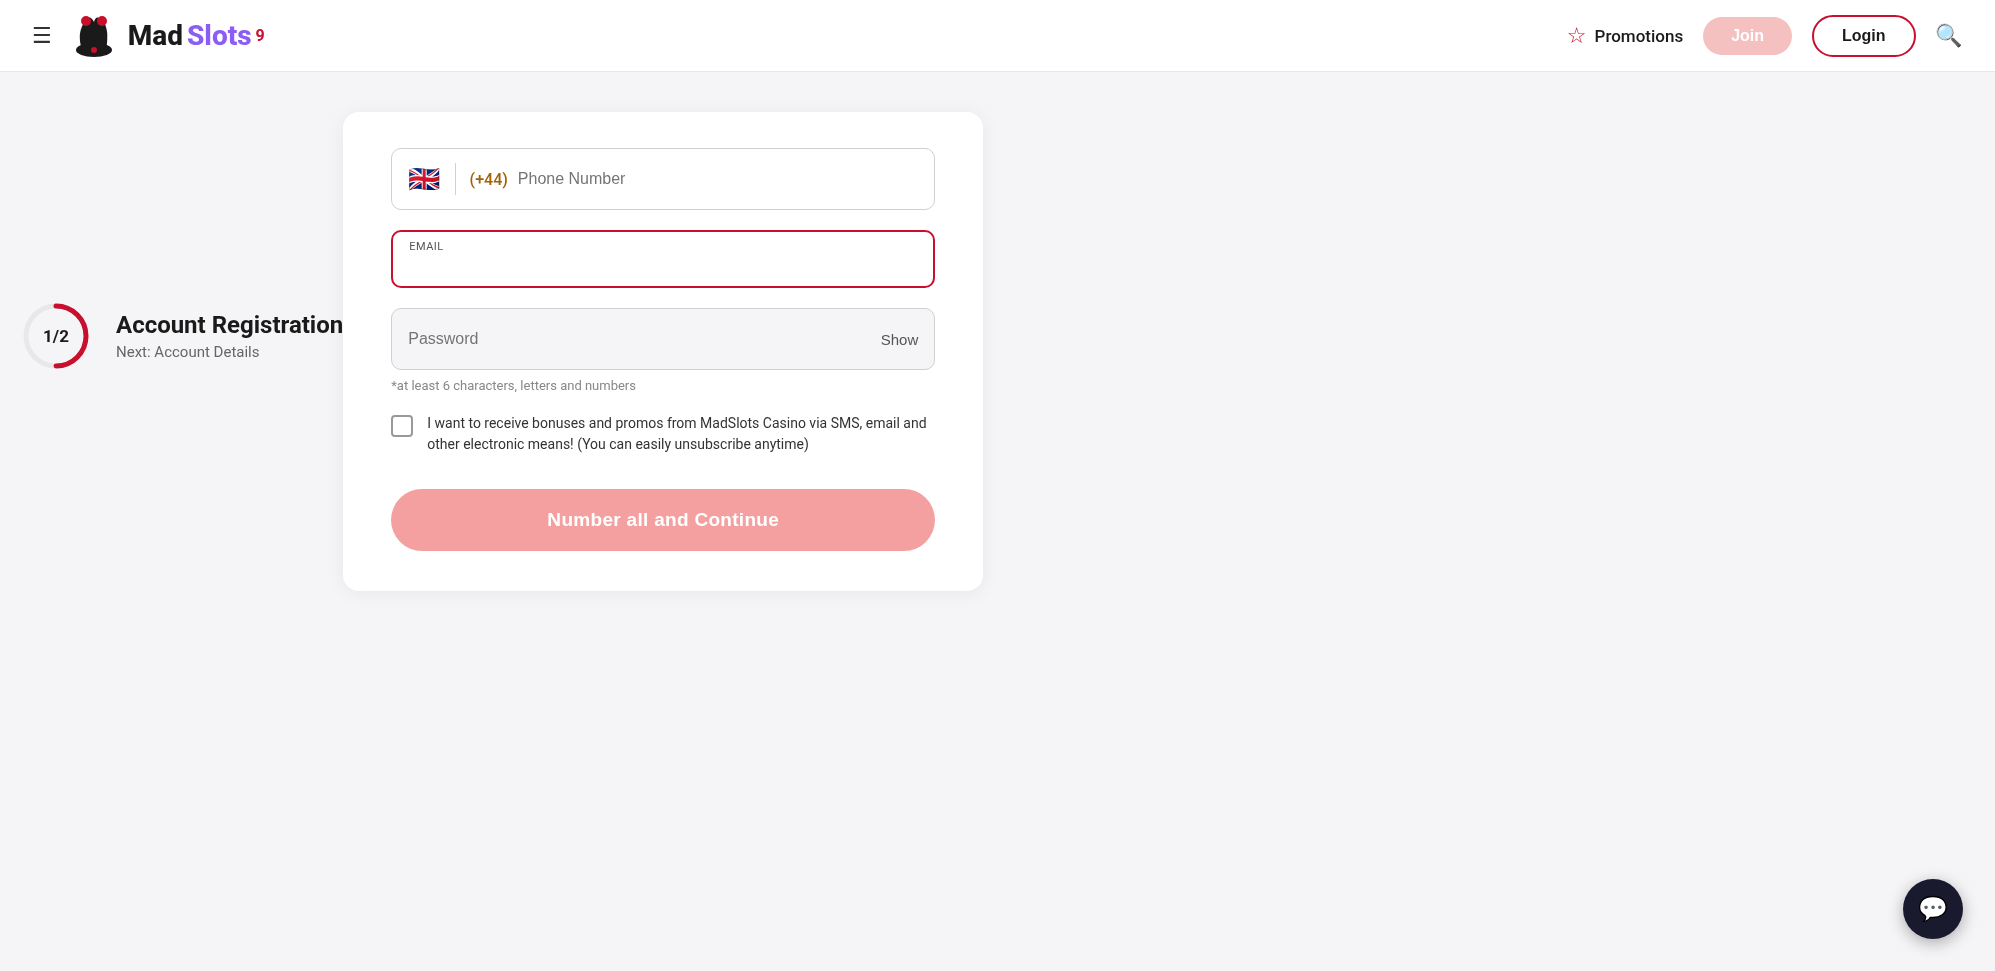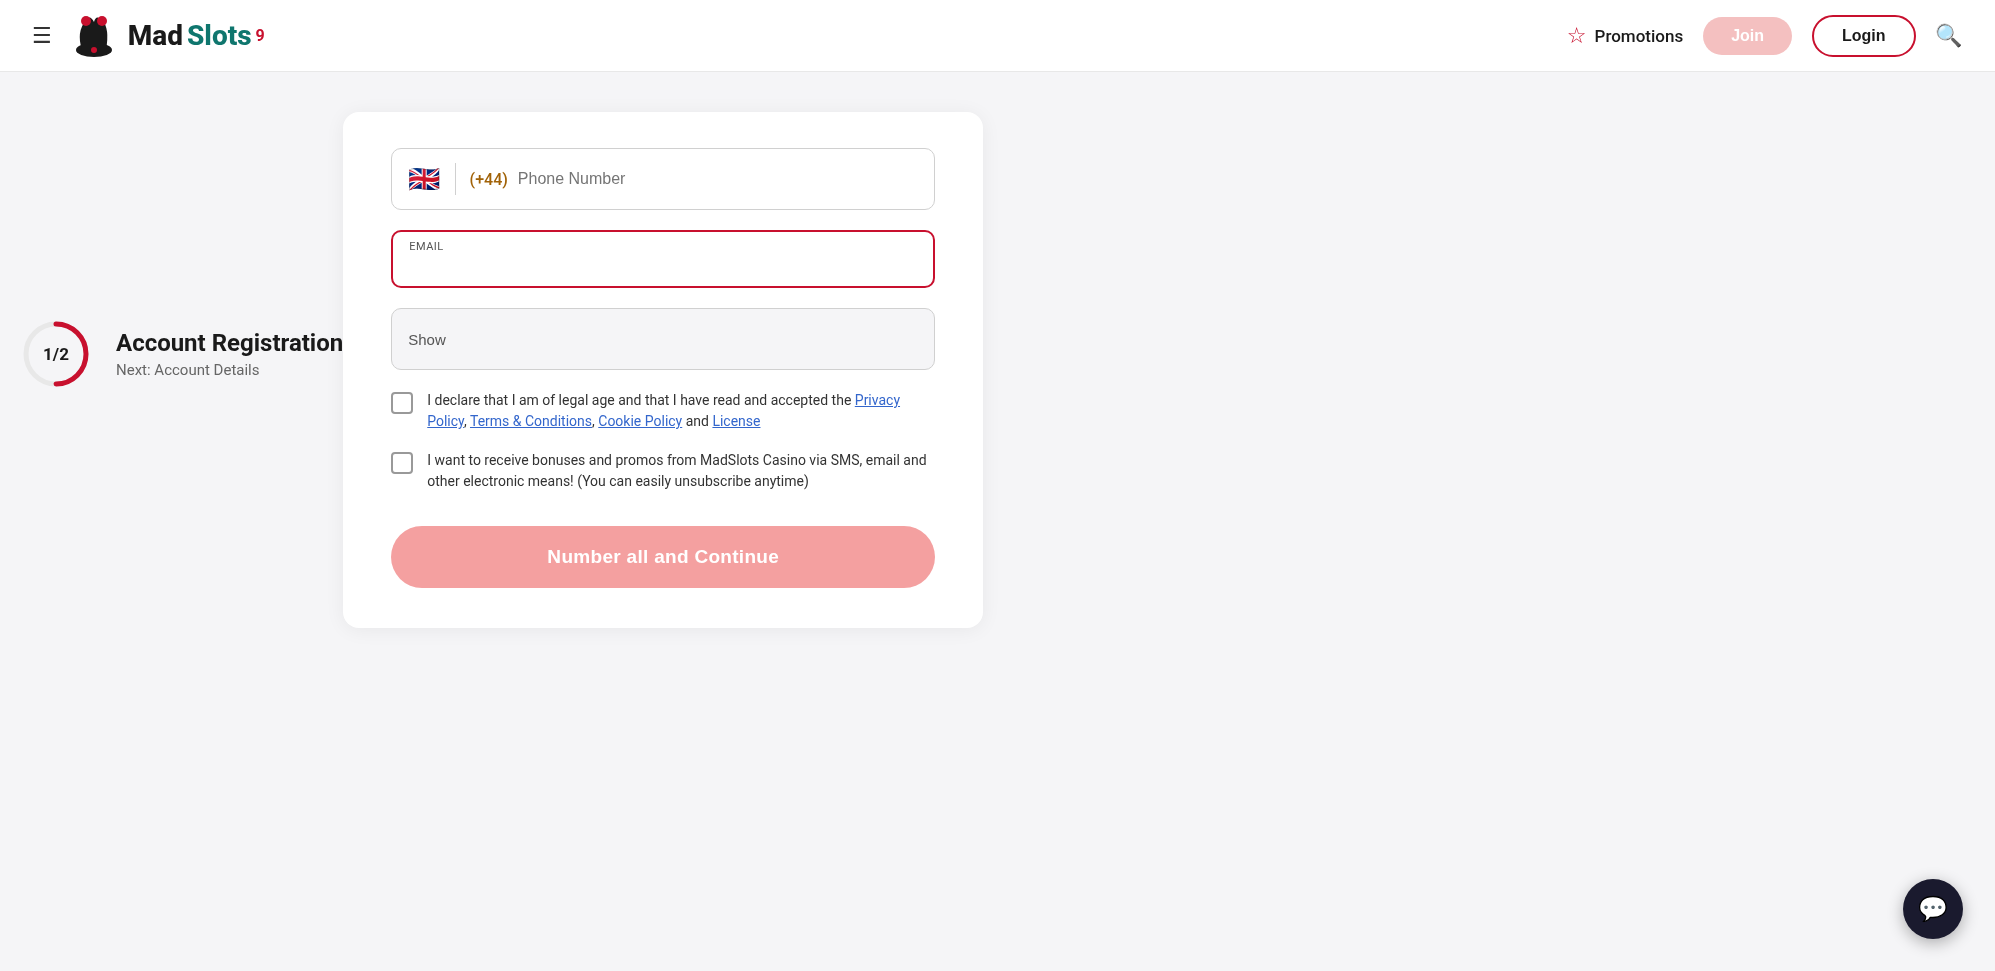--- a/index.html
+++ b/index.html
@@ -336,21 +336,21 @@
     <a class="logo" href="#">
       <svg class="jester-hat" viewBox="0 0 52 48" fill="none" xmlns="http://www.w3.org/2000/svg">
 
         <ellipse cx="26" cy="38" rx="18" ry="7" fill="#1a1a1a"></ellipse>
         <path d="M14 38 Q8 20 18 8 Q22 2 26 10 Q28 2 34 8 Q42 16 38 38 Z" fill="#1a1a1a"></path>
         <circle cx="18" cy="9" r="5" fill="#c8102e"></circle>
         <circle cx="34" cy="9" r="5" fill="#c8102e"></circle>
         <circle cx="26" cy="38" r="3" fill="#c8102e"></circle>
       </svg>
       <span class="logo-text">Mad</span>
-        <span class="logo-text" style="color:#0f766e">Slots</span>
+        <span class="logo-text" style="color:#8b5cf6">Slots</span>
         <span class="logo-superscript">9</span>
     </a>
   </div>
   <div class="header-right">
     <a class="promotions-link" href="#">
       <span class="star-icon">☆</span>
       <span>Promotions</span>
     </a>
     <button class="btn-join">Join</button>
     <button class="btn-login">Login</button>
@@ -390,35 +390,27 @@
     <div class="form-group">
       <div class="email-field-wrapper">
         <label class="email-label">EMAIL</label>
         <input class="email-input" type="email" style="">
       </div>
     </div>
 
     
     <div class="form-group">
       <div class="password-field">
+        <input class="password-input" type="password" placeholder="Password" style="">
         <button class="show-btn">Show</button>
       </div>
-    </div>
-
-    
-    <div class="checkbox-group">
-      <div class="checkbox-box"></div>
-      <span class="checkbox-text">
-        I declare that I am of legal age and that I have read and accepted the
-        <a href="#">Privacy Policy</a>,
-        <a href="#">Terms &amp; Conditions</a>,
-        <a href="#">Cookie Policy</a> and
-        <a href="#">License</a>
-      </span>
-    </div>
+      <p class="password-hint">*at least 6 characters, letters and numbers</p>
+    </div>
+
+    
 
     
     <div class="checkbox-group">
       <div class="checkbox-box"></div>
       <span class="checkbox-text">I want to receive bonuses and promos from MadSlots Casino via SMS, email and other electronic means! (You can easily unsubscribe anytime)</span>
     </div>
 
     
     <button class="btn-cta">Number all and Continue</button>
 

